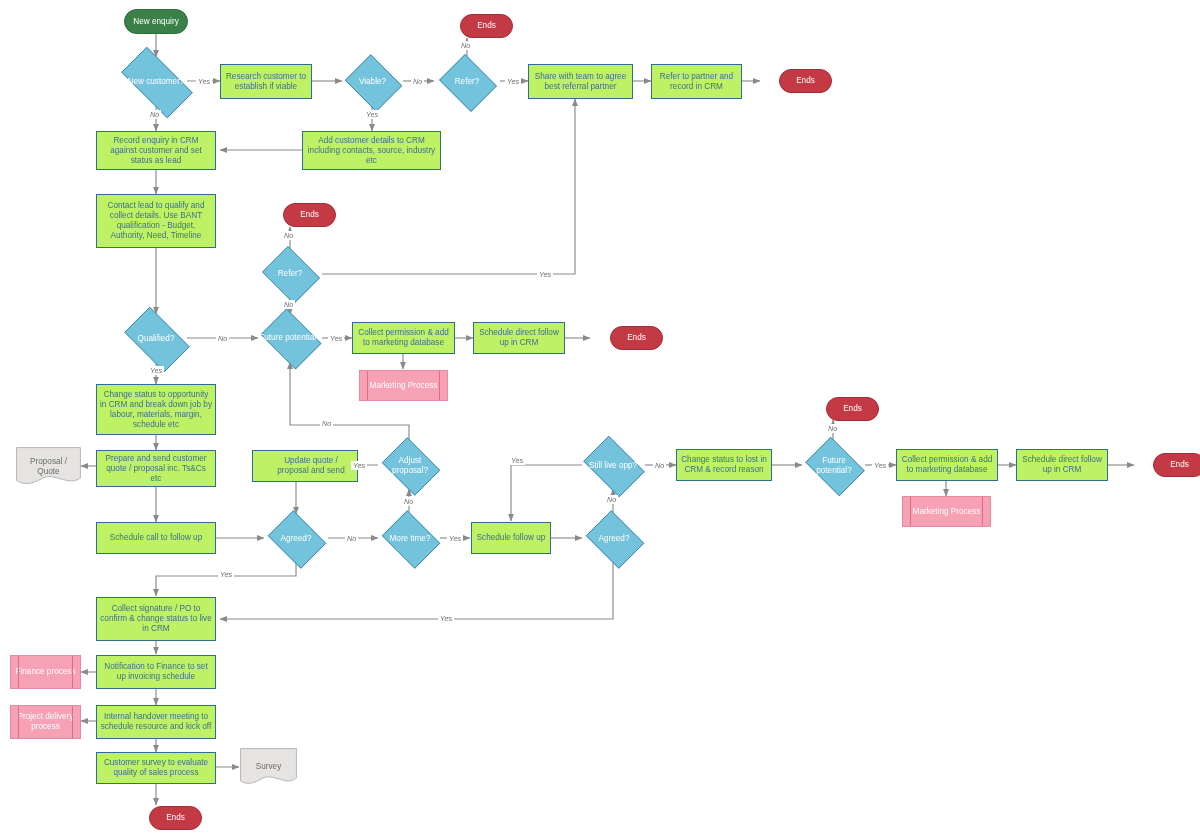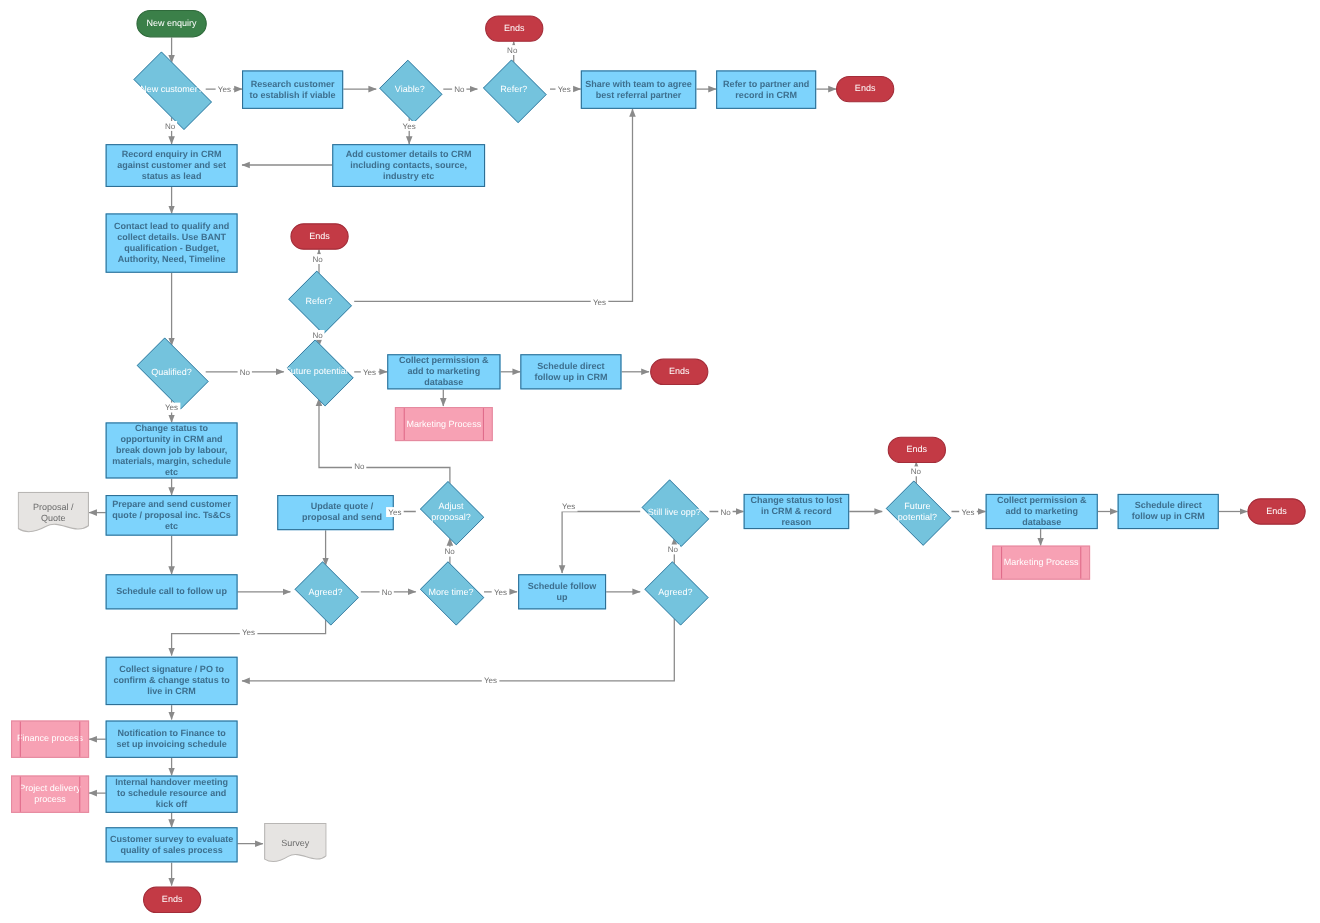--- a/index.html
+++ b/index.html
@@ -3,40 +3,40 @@
 <meta charset="utf-8">
 <style>
   html,body{margin:0;padding:0;background:#ffffff;}
   body{width:1200px;height:839px;font-family:"Liberation Sans",sans-serif;}
   #canvas{position:relative;width:1200px;height:839px;overflow:hidden;background:#fff;border-radius:15px;}
   svg.wires{position:absolute;left:0;top:0;width:1200px;height:839px;pointer-events:none;}
   .node{position:absolute;box-sizing:border-box;display:flex;align-items:center;justify-content:center;text-align:center;}
   .node .lbl{display:block;line-height:1.22;padding:0 3px;}
 
   
-  .proc{background:#7dd3fc;border:1.3px solid #2e6f95;color:#3d6f8e;font-size:8.2px;font-weight:bold;}
+  .proc{background:#bef264;border:1.3px solid #2e6f95;color:#3d6f8e;font-size:8.2px;}
   
   .dec{color:#ffffff;font-size:8.2px;}
   .dec .dshape{position:absolute;left:0;top:0;width:100%;height:100%;background:#74c3dd;border:1.3px solid #2e6f95;
                transform:rotate(45deg) scale(.707);transform-origin:center;}
   .dec .lbl{position:relative;z-index:2;}
   
   .term{border-radius:999px;font-size:8.2px;color:#ffffff;}
   .term.start{background:#3b8049;border:1.3px solid #2f6a3b;}
-  .term.end{background:#c33a45;border:1.3px solid #a32d39;}
+  .term.end{background:#c33a45;border:1.3px solid #a32d39;margin-left:19px;}
   
   .pdp{background:#f7a1b4;border:1.3px solid #e58aa0;color:#ffffff;font-size:8.2px;}
   .pdp:before,.pdp:after{content:"";position:absolute;top:0;bottom:0;width:1.3px;background:#e06c8b;}
   .pdp:before{left:7px;} .pdp:after{right:7px;}
   
   .docshape{color:#6b6b6b;font-size:8.2px;background:transparent;border:none;}
   .docshape svg.docbg{position:absolute;left:0;top:0;width:100%;height:100%;}
   .docshape .lbl{position:relative;z-index:2;}
 
-  .edgelabel{position:absolute;font-size:7.3px;color:#6f6f6f;background:#fff;padding:0 2px;white-space:nowrap;}
+  .edgelabel{position:absolute;font-size:7.3px;color:#6f6f6f;background:#fff;padding:0 2px;white-space:nowrap;font-style:italic;}
 </style>
 </head>
 <body>
 
 <div id="canvas">
 
   <svg class="wires" viewBox="0 0 1200 839">
     <defs>
       <marker id="ah" markerWidth="8" markerHeight="8" refX="6.2" refY="3" orient="auto" markerUnits="strokeWidth">
         <path d="M0,0.4 L6.6,3 L0,5.6 Z" fill="#8a8a8a"></path>

